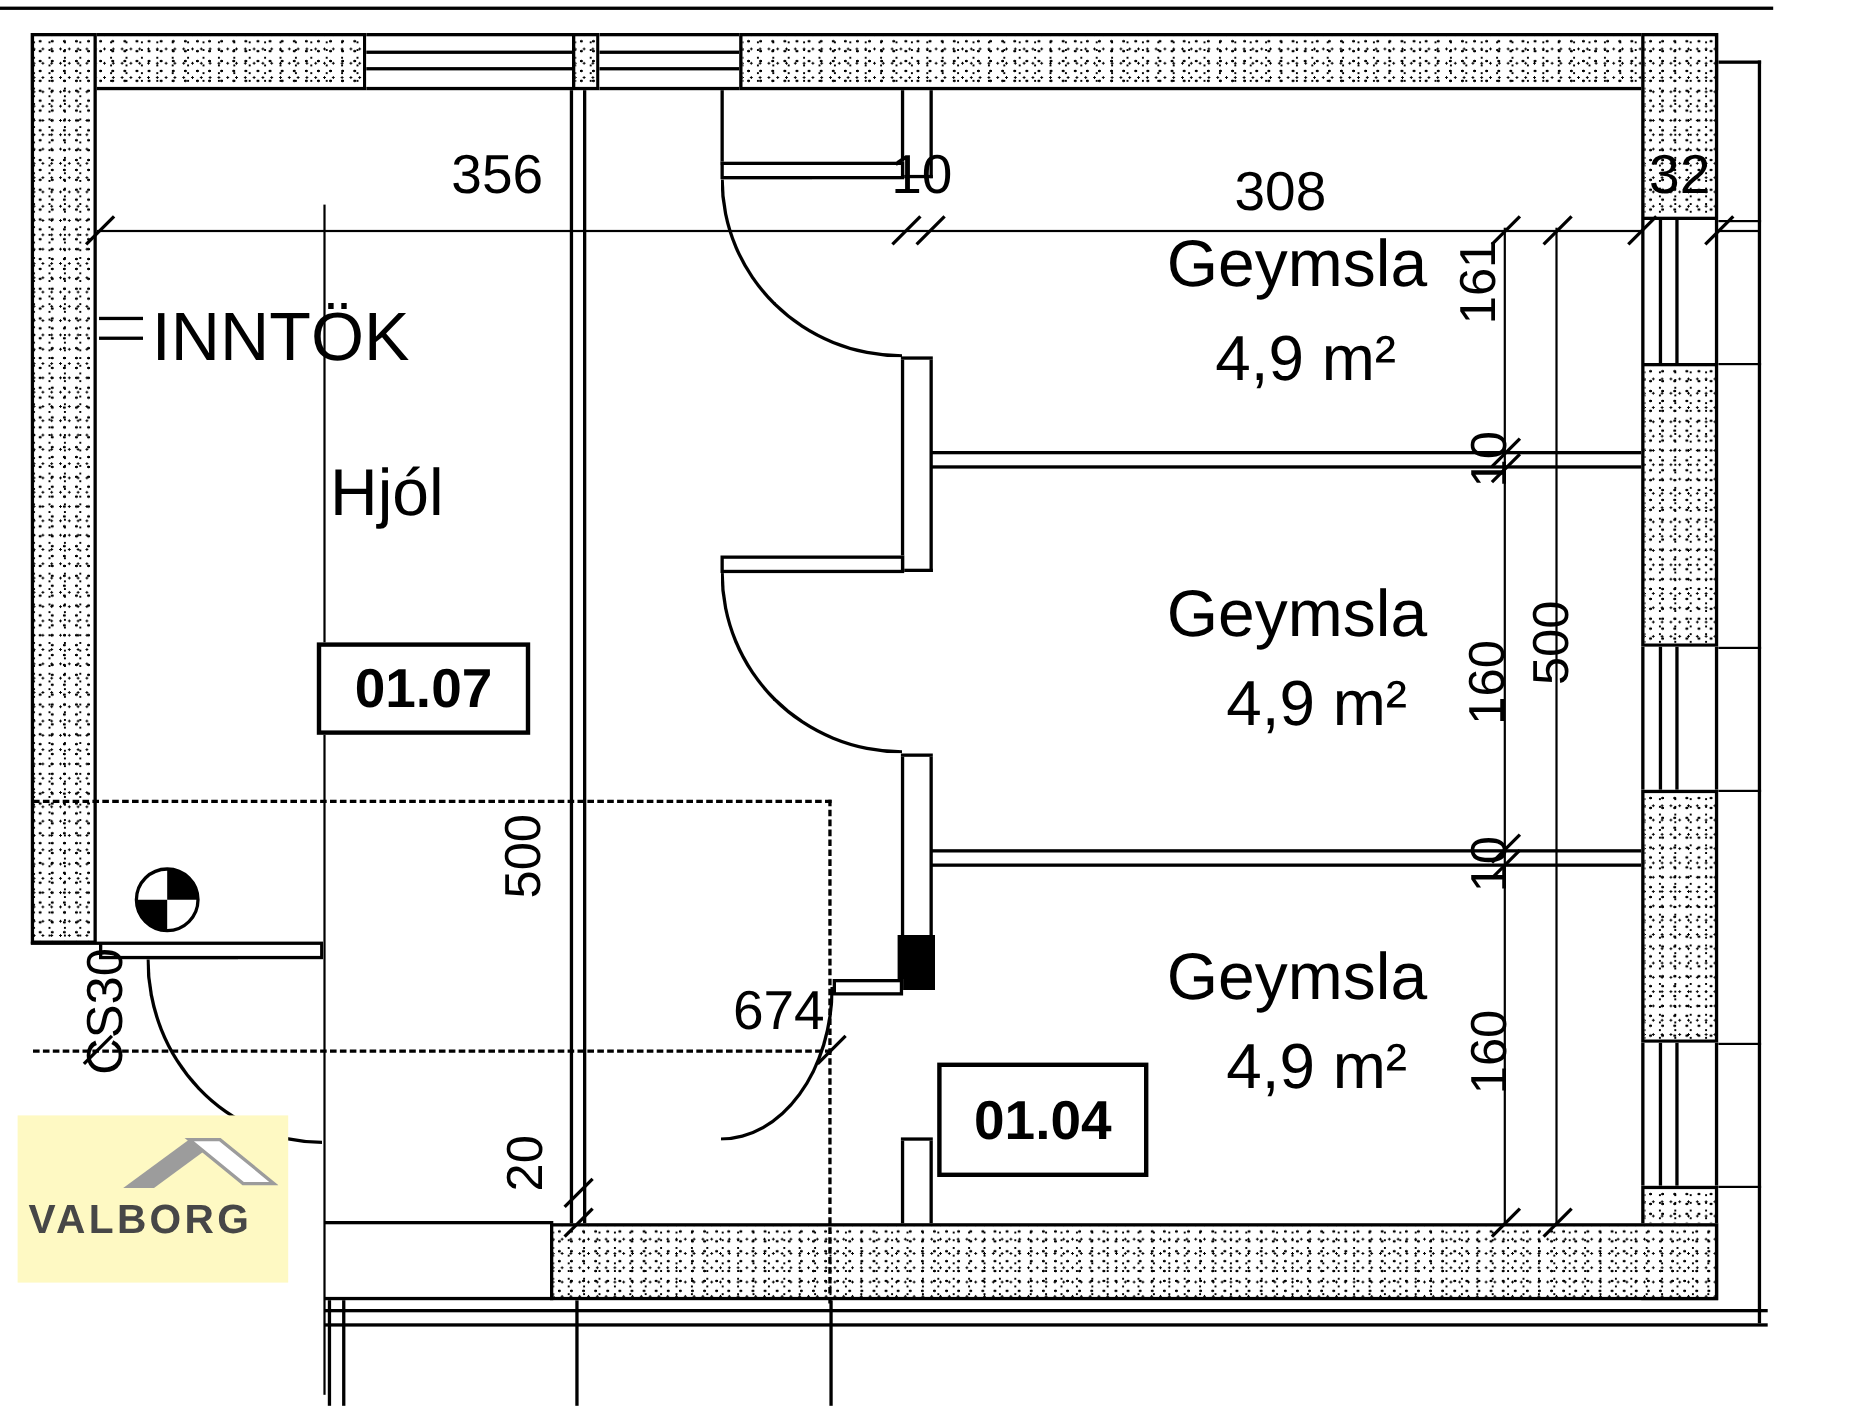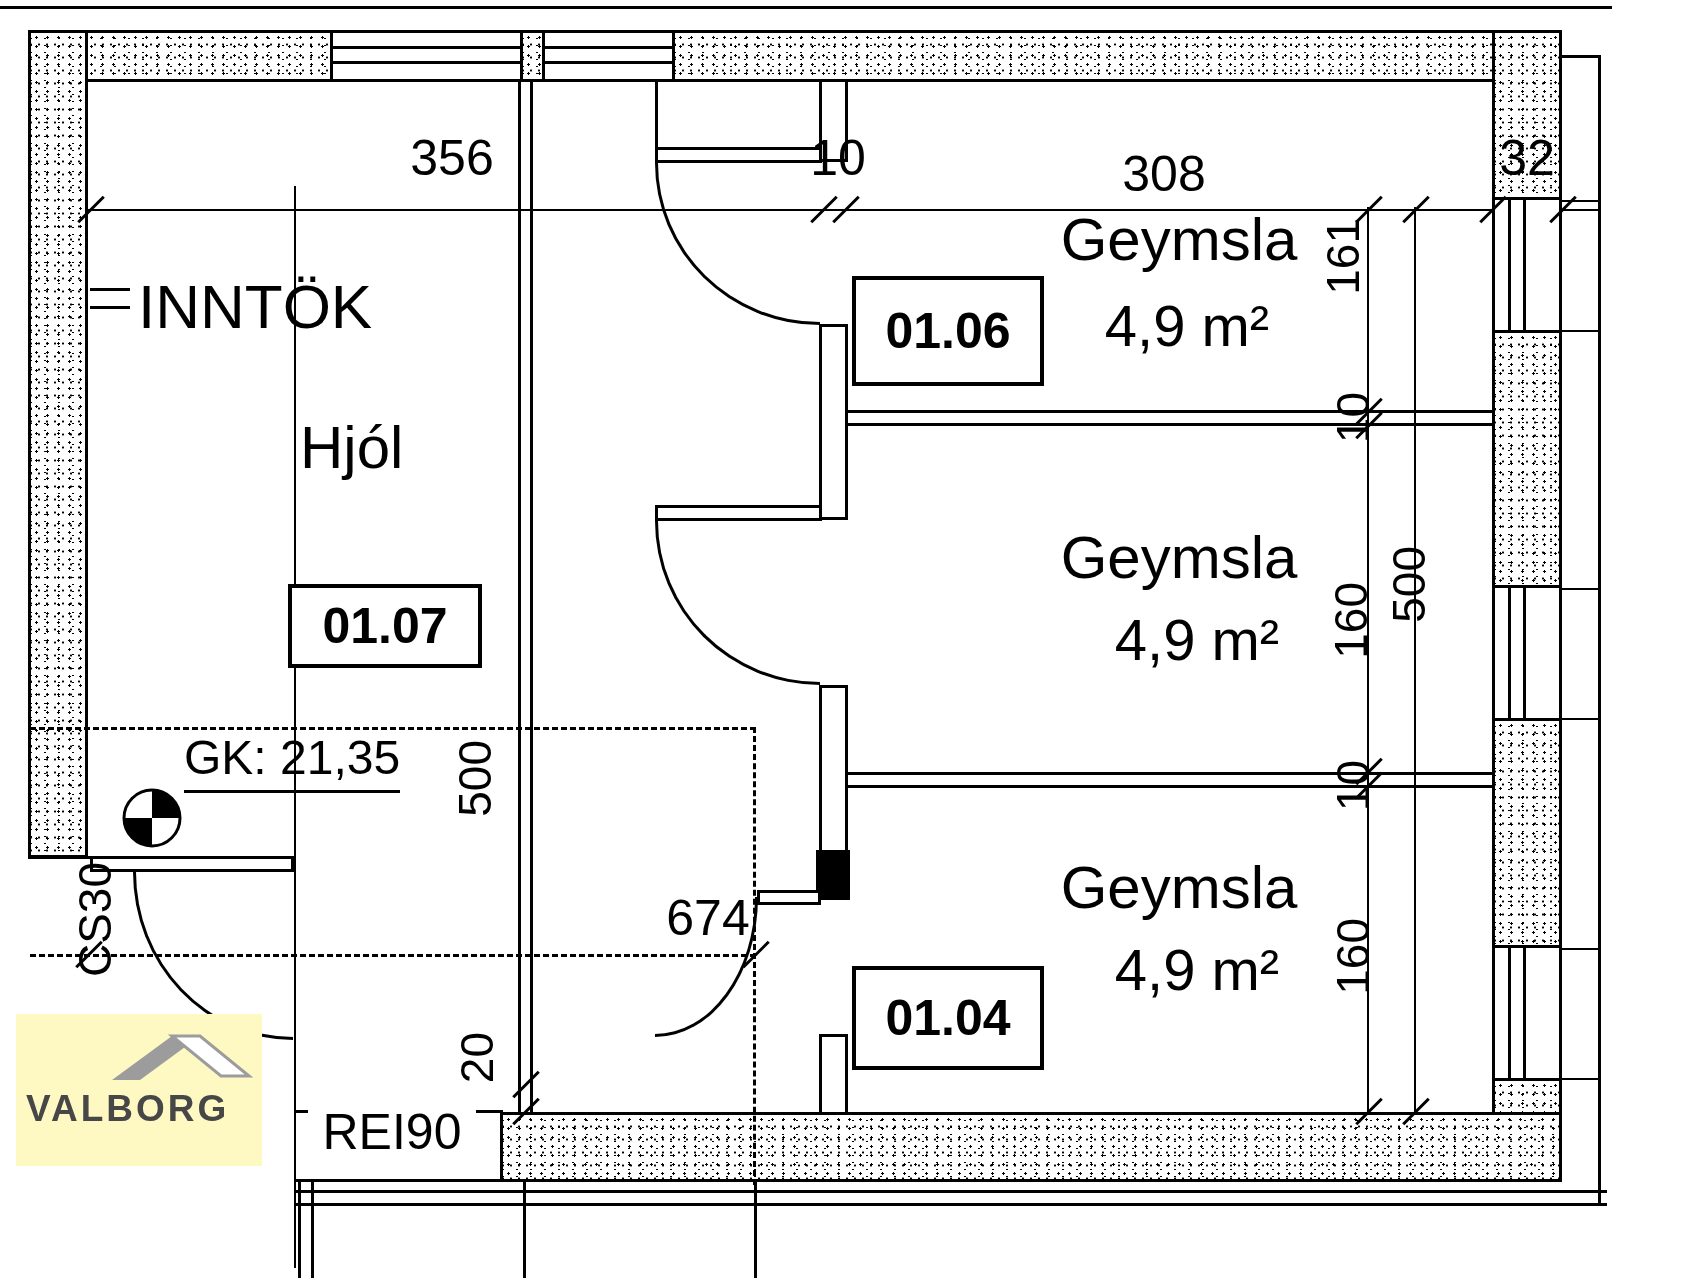--- a/index.html
+++ b/index.html
@@ -169,32 +169,29 @@
   <div class="vtext" style="left:452px;top:740px">500</div>
   <div class="vtext" style="left:454px;top:1032px">20</div>
   <div class="vtext" style="left:72px;top:862px">CS30</div>
   <div class="lbl ctr" style="left:652px;top:890px;width:112px;height:56px">674</div>
 
   <div class="lbl" style="left:138px;top:276px;font-size:62px">INNTÖK</div>
   <div class="lbl room" style="left:300px;top:418px">Hjól</div>
   <div class="numbox" style="left:288px;top:584px;width:194px;height:84px">01.07</div>
 
   <div class="lbl room ctr" style="left:1018px;top:208px;width:322px;height:64px">Geymsla</div>
-  <div class="numbox" style="left:852px;top:276px;width:192px;height:110px">01.06</div>
   <div class="lbl area ctr" style="left:1056px;top:294px;width:262px;height:64px">4,9 m²</div>
 
   <div class="lbl room ctr" style="left:1018px;top:526px;width:322px;height:64px">Geymsla</div>
   <div class="lbl area ctr" style="left:1066px;top:608px;width:262px;height:64px">4,9 m²</div>
 
   <div class="lbl room ctr" style="left:1018px;top:856px;width:322px;height:64px">Geymsla</div>
   <div class="lbl area ctr" style="left:1066px;top:938px;width:262px;height:64px">4,9 m²</div>
   <div class="numbox" style="left:852px;top:966px;width:192px;height:104px">01.04</div>
 
-  <div class="lbl gk" style="left:184px;top:734px;font-size:48px">GK: 21,35</div>
-  <div class="lbl ctr" style="left:308px;top:1102px;width:168px;height:60px;background:#fff">REI90</div>
 
   <div class="abs" style="left:16px;top:1014px;width:246px;height:152px;background:#fef9c3">
     <svg style="position:absolute;left:92px;top:12px" width="145" height="64" viewBox="0 0 145 64">
       <polygon points="4,54 64,10 92,10 32,54" fill="#9c9c9c"></polygon>
       <polygon points="64,10 92,10 141,50 113,50" fill="#fff" stroke="#9c9c9c" stroke-width="3"></polygon>
     </svg>
     <div class="logo-text" style="left:10px;top:74px;color:#474747">VALBORG</div>
   </div>
 
 </div>

